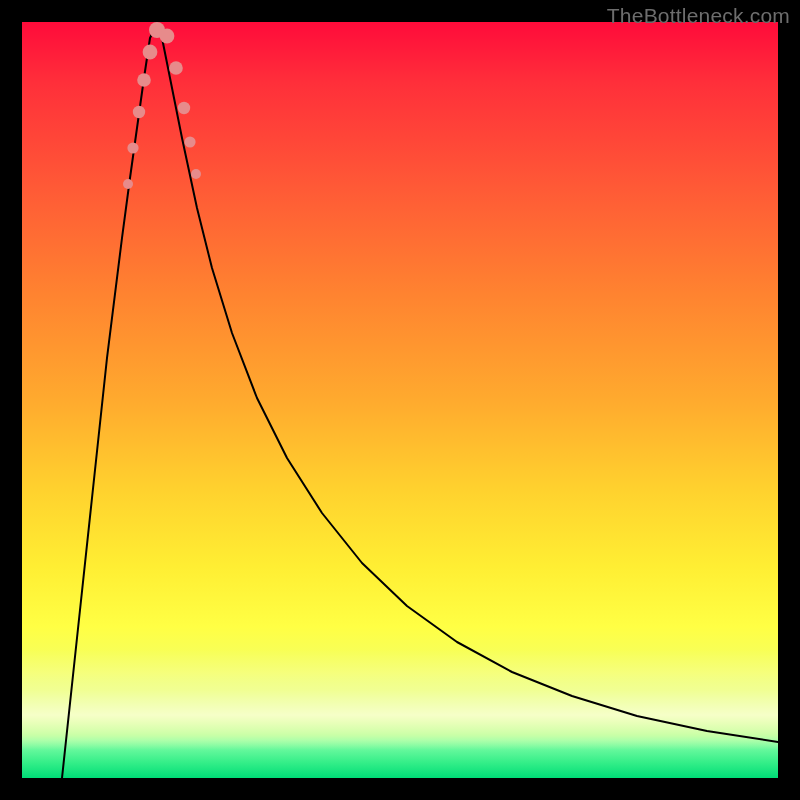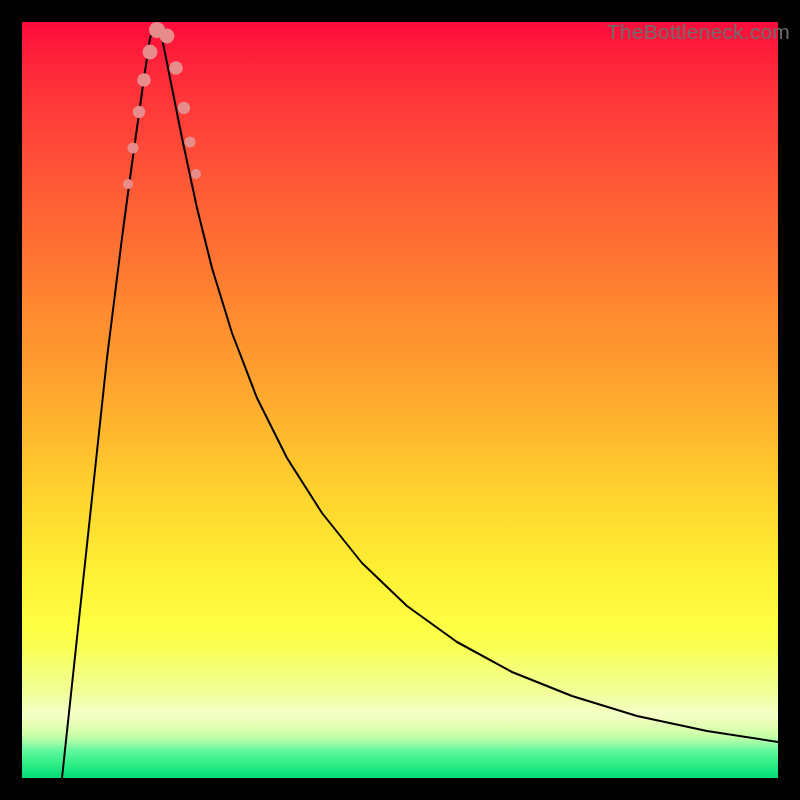--- a/index.html
+++ b/index.html
@@ -57,21 +57,21 @@
   svg.curve {
     position: absolute;
     left: 0;
     top: 0;
     width: 756px;
     height: 756px;
     pointer-events: none;
   }
   .watermark {
     position: absolute;
-    top: 20px;
+    top: 4px;
     right: 10px;
     color: #6d6d6d;
     font-size: 21px;
     letter-spacing: 0.2px;
     font-weight: 400;
     font-family: Arial, Helvetica, sans-serif;
   }
 </style>
 </head>
 <body>

